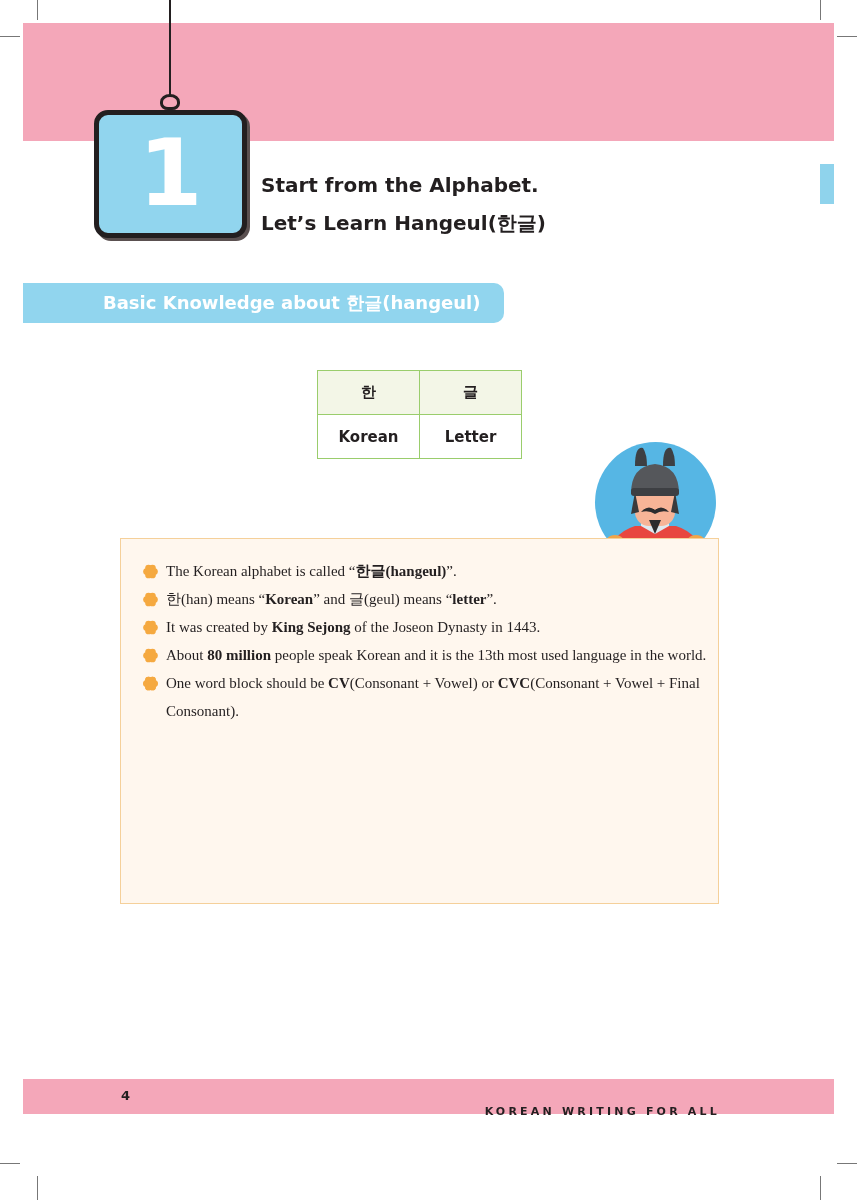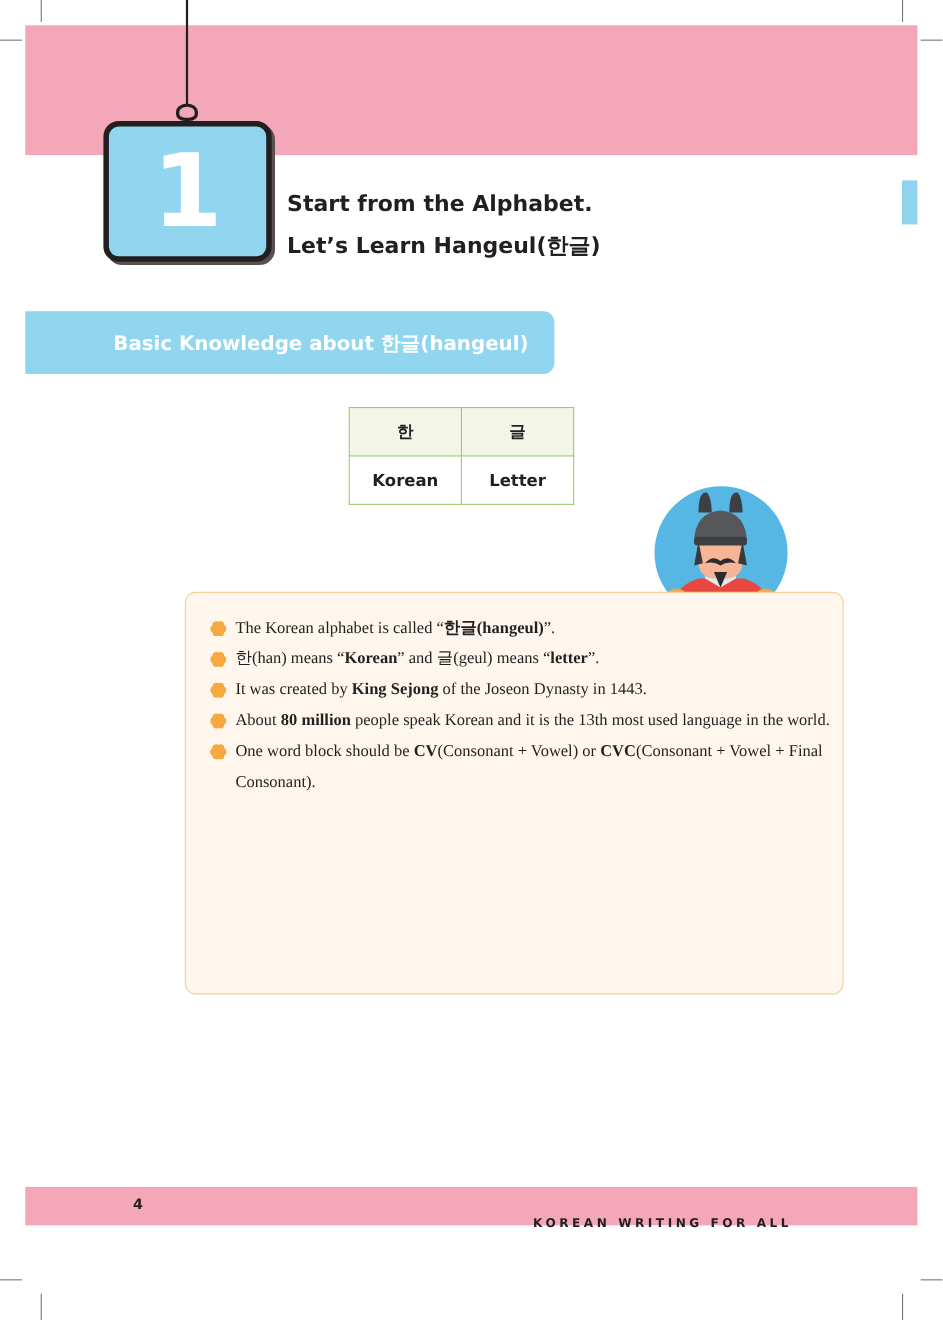--- a/index.html
+++ b/index.html
@@ -14,35 +14,35 @@
   .hang-string { position: absolute; left: 169px; top: 0; width: 2px; height: 98px; background: #231f20; }
   .hook { position: absolute; left: 160px; top: 94px; width: 20px; height: 16px; border: 3px solid #231f20; border-radius: 50% 50% 40% 40%; background: #f4a7b9; }
   .chapter-badge { position: absolute; left: 94px; top: 110px; width: 153px; height: 128px;
     background: #91d5ee; border: 5px solid #231f20; border-radius: 14px;
     box-shadow: 3px 3px 0 #5a5050; display: flex; align-items: center; justify-content: center; }
   .chapter-num { color: #ffffff; font-weight: bold; font-size: 92px; line-height: 1; font-family: "DejaVu Sans", sans-serif; }
 
   .title-block { position: absolute; left: 261px; top: 166px; }
   .title-line { font-family: "DejaVu Sans", sans-serif; font-weight: bold; font-size: 20px; line-height: 38px; color: #231f20; white-space: nowrap; }
 
-  .section-bar { position: absolute; left: 23px; top: 283px; width: 481px; height: 57px;
+  .section-bar { position: absolute; left: 23px; top: 283px; width: 481px; height: 40px;
     background: #91d5ee; border-radius: 0 10px 10px 0; display: flex; align-items: center; padding-left: 80px; }
   .section-label { color: #ffffff; font-family: "DejaVu Sans", sans-serif; font-weight: bold; font-size: 18px; white-space: nowrap; }
 
   .meaning-table { position: absolute; left: 317px; top: 370px; border-collapse: collapse; }
   .meaning-table td { width: 102px; height: 44px; border: 1.5px solid #9acd6c; text-align: center;
     font-family: "DejaVu Sans", sans-serif; font-weight: bold; font-size: 15px; color: #231f20; }
   .meaning-table tr.head td { background: #f3f6e7; }
   .meaning-table tr.body td { background: #ffffff; }
 
   .avatar { position: absolute; left: 595px; top: 442px; width: 121px; height: 121px; border-radius: 50%;
     background: #56b6e4; overflow: hidden; }
 
   .info-box { position: absolute; left: 120px; top: 538px; width: 599px; height: 366px;
-    background: #fff7ee; border: 1px solid #f5d09a; border-radius: 10px; margin-left: 48px; }
+    background: #fff7ee; border: 1px solid #f5d09a; border-radius: 0; }
   .info-list { position: absolute; left: 22px; top: 18px; right: 6px; list-style: none; }
   .info-item { position: relative; padding-left: 23px; font-family: "Liberation Serif", "DejaVu Serif", serif;
     font-size: 15px; line-height: 28px; color: #231f20; }
   .bullet { position: absolute; left: 0; top: 7px; width: 15px; height: 15px; }
   .info-item b { font-weight: bold; }
 
   .bottom-band { position: absolute; left: 23px; top: 1079px; width: 811px; height: 35px; background: #f4a7b9; }
   .page-num { position: absolute; left: 98px; top: 9px; font-family: "DejaVu Sans", sans-serif; font-weight: bold; font-size: 13px; color: #231f20; }
   .book-title { position: absolute; right: 114px; top: 26px; font-family: "DejaVu Sans", sans-serif; font-weight: bold; font-size: 11px; letter-spacing: 3.2px; color: #231f20; }
 </style>

